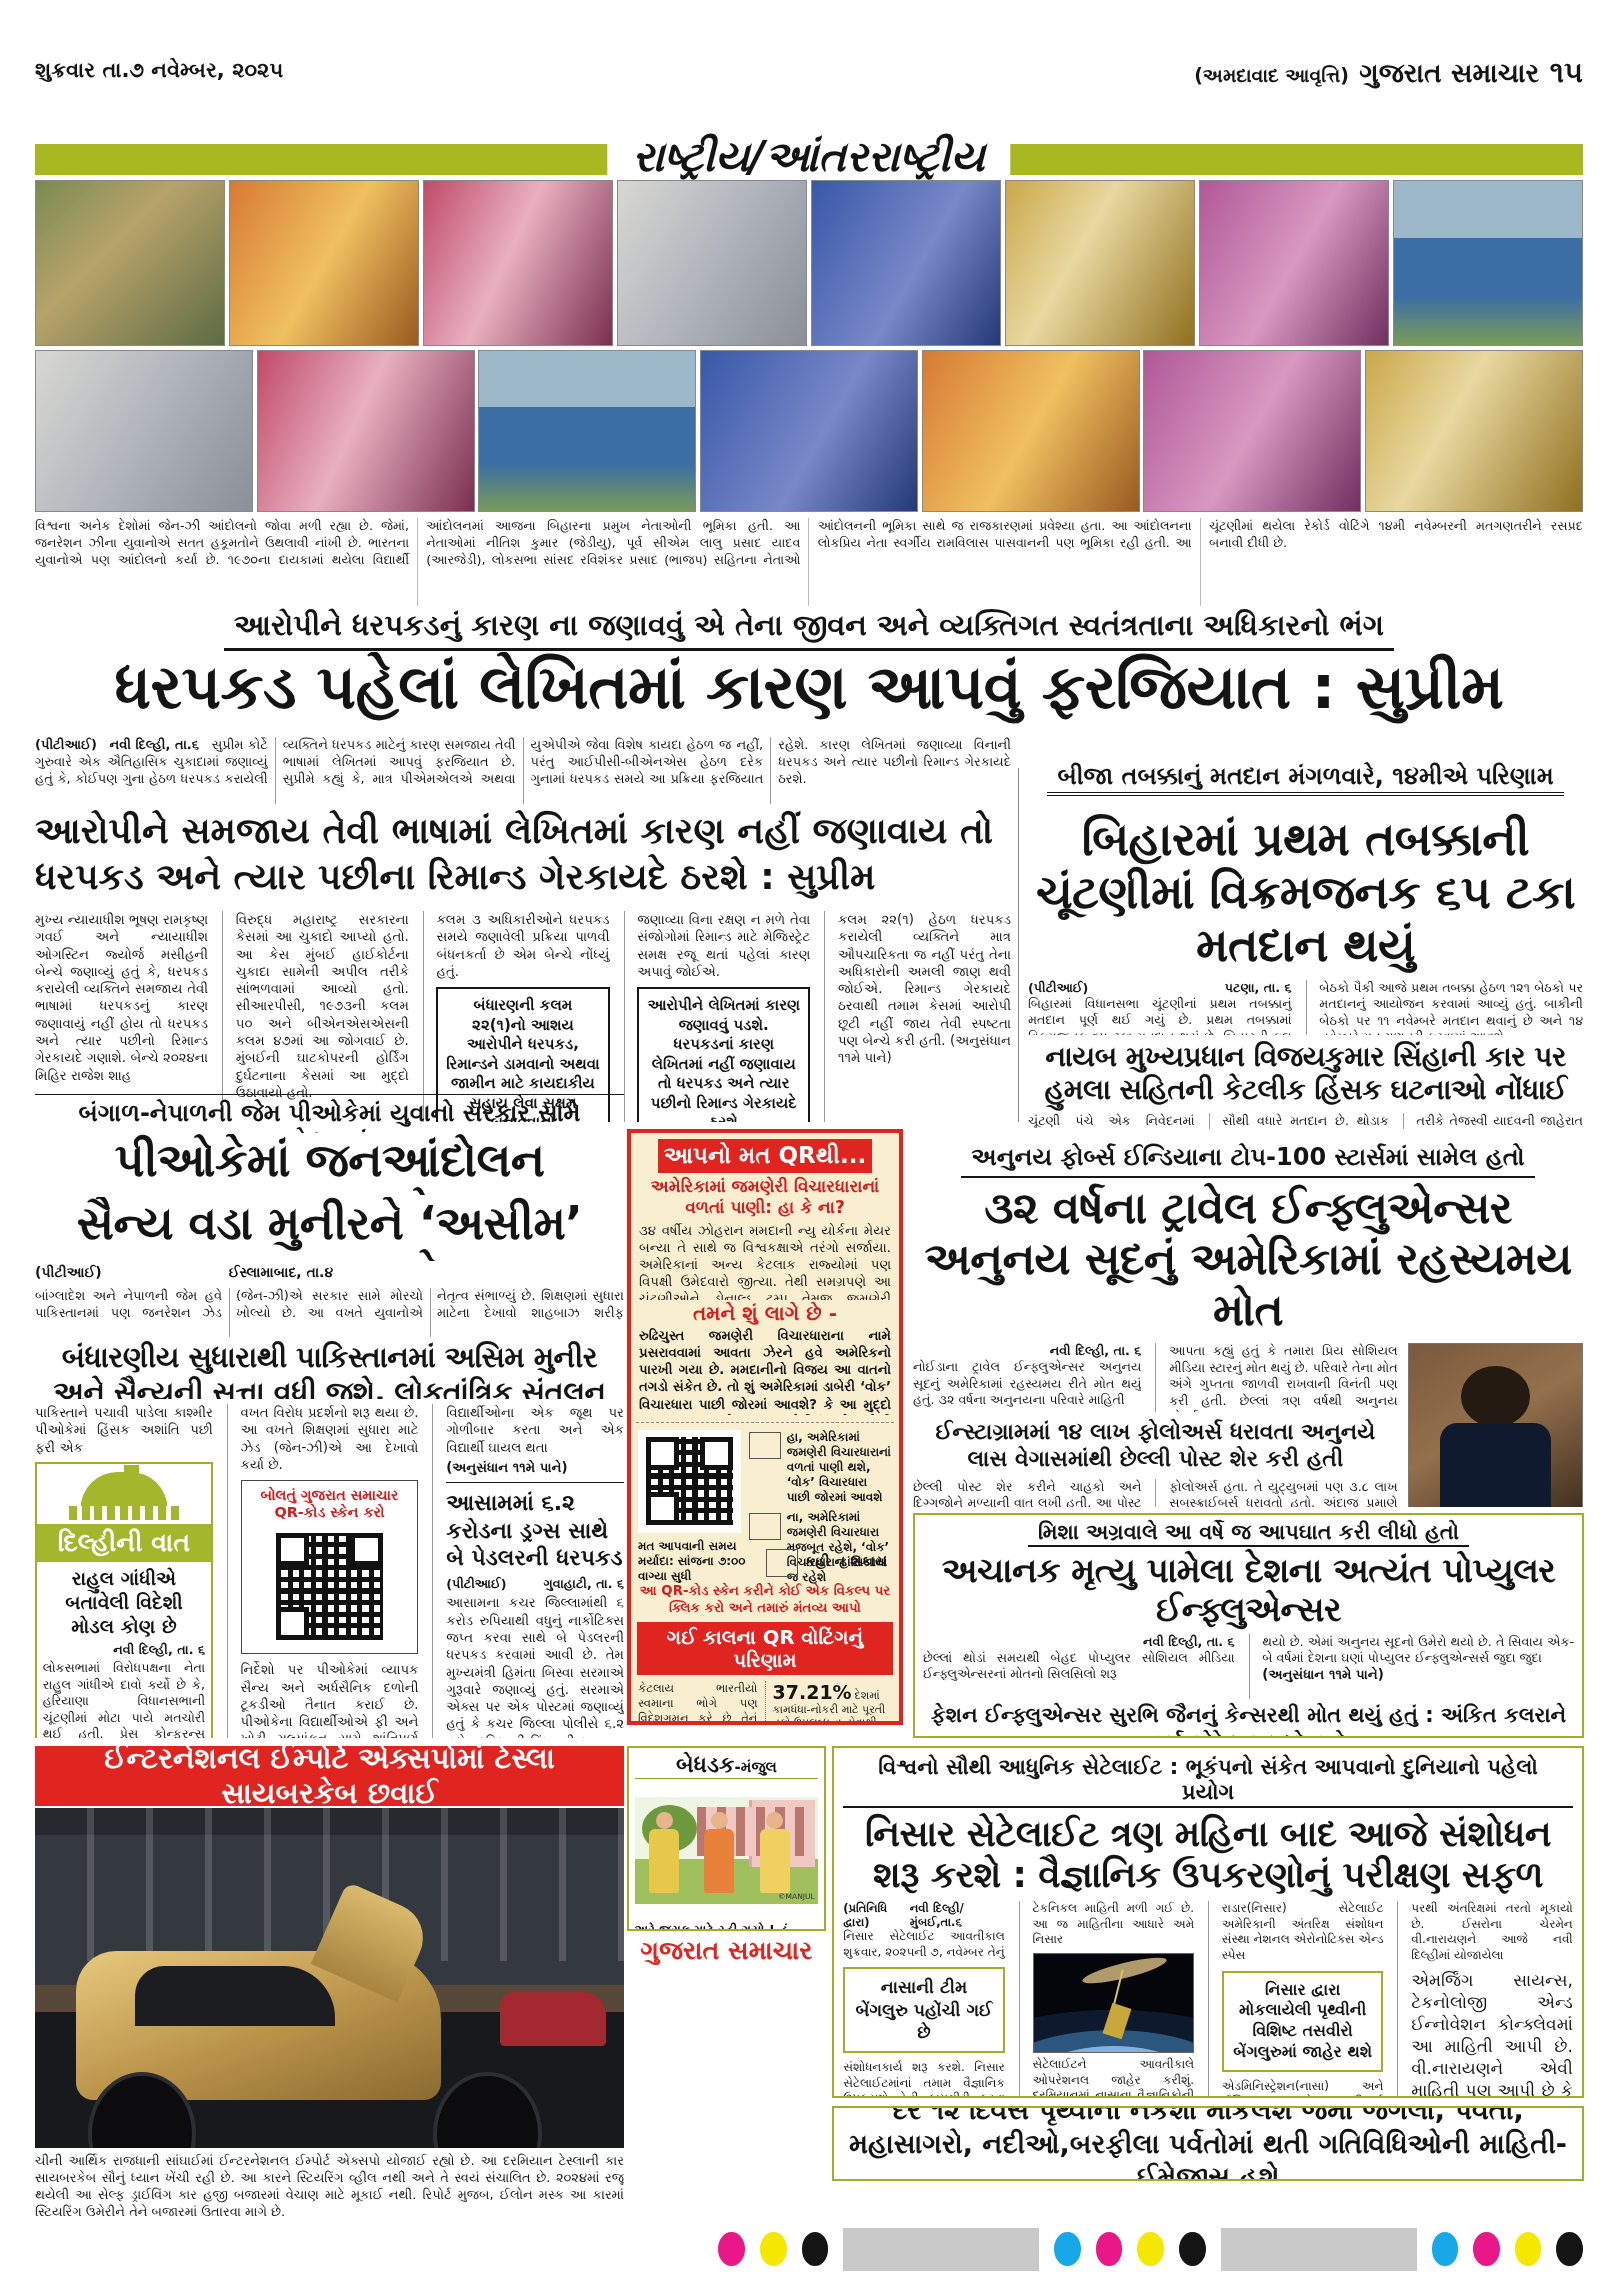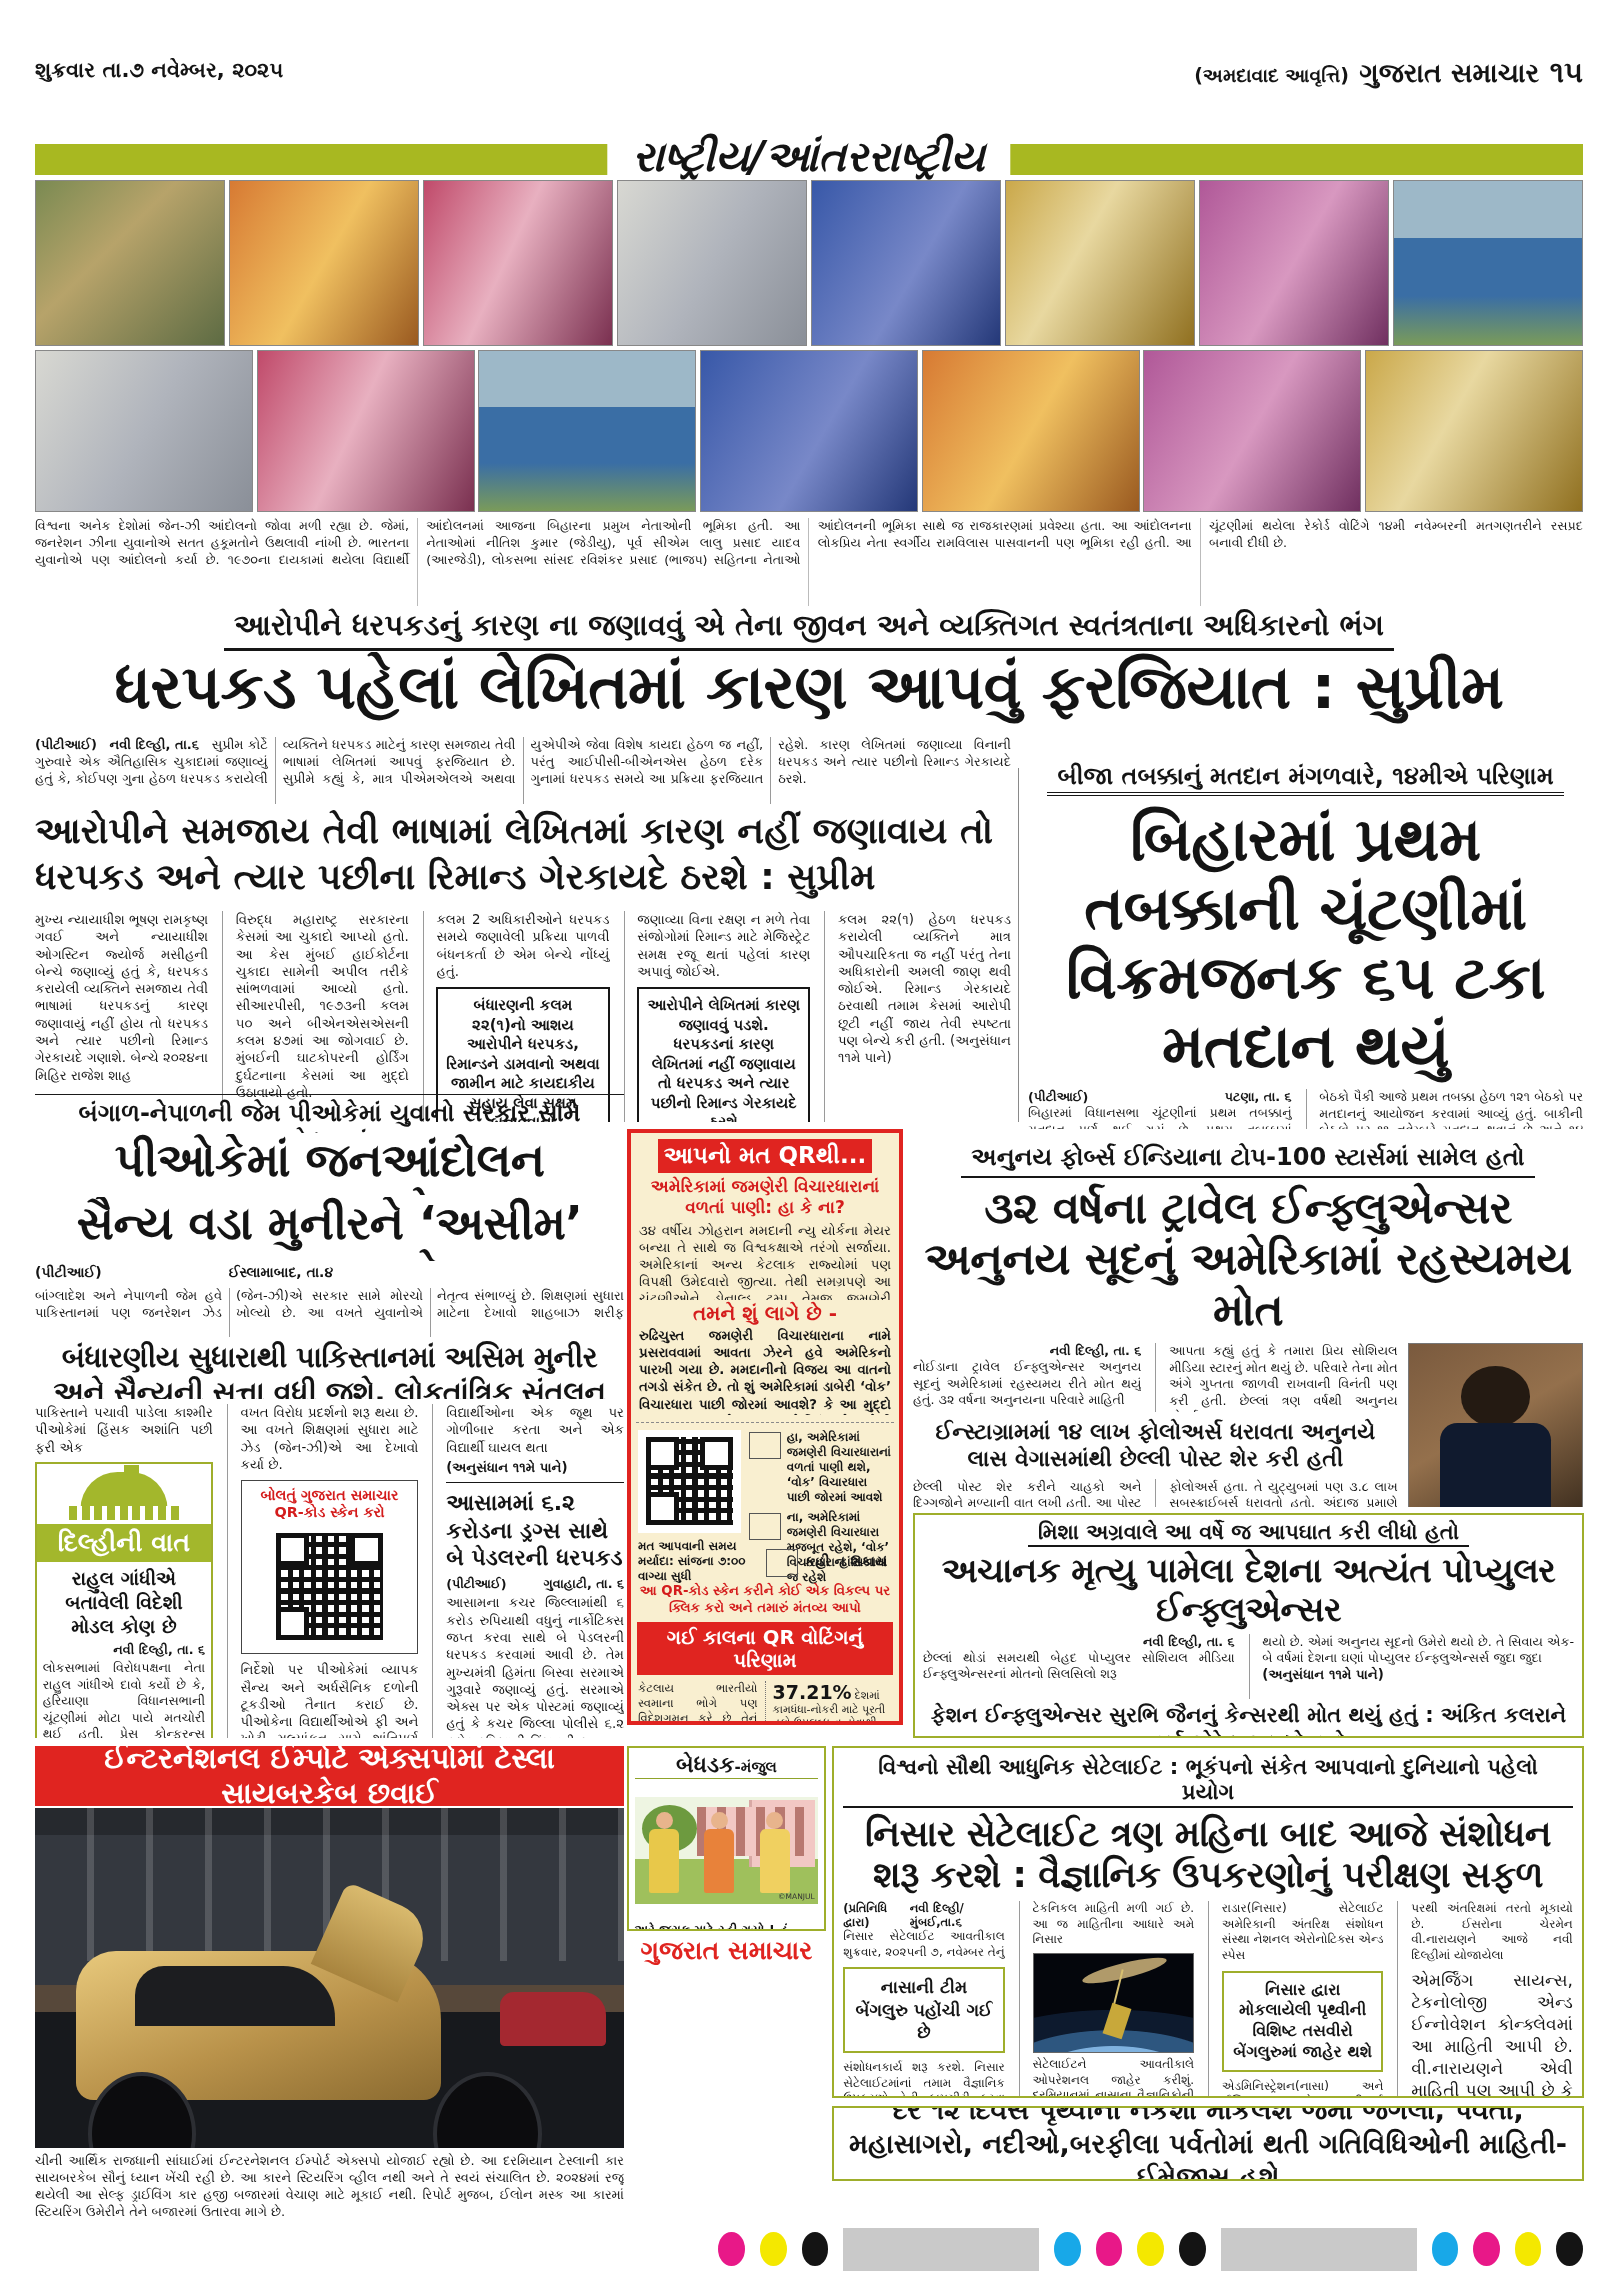--- a/index.html
+++ b/index.html
@@ -121,21 +121,21 @@
   <div class="abs b" style="left:35px;top:808px;width:976px;height:97px;font-size:36px;line-height:1.28">આરોપીને સમજાય તેવી ભાષામાં લેખિતમાં કારણ નહીં જણાવાય તો ધરપકડ અને ત્યાર પછીના રિમાન્ડ ગેરકાયદે ઠરશે : સુપ્રીમ</div>
 
   <div class="abs cols vr" style="left:35px;top:911px;width:976px;height:211px">
     <div>
         <p class="bt">મુખ્ય ન્યાયાધીશ ભૂષણ રામકૃષ્ણ ગવઈ અને ન્યાયાધીશ ઓગસ્ટિન જ્યોર્જ મસીહની બેન્ચે જણાવ્યું હતું કે, ધરપકડ કરાયેલી વ્યક્તિને સમજાય તેવી ભાષામાં ધરપકડનું કારણ જણાવાયું નહીં હોય તો ધરપકડ અને ત્યાર પછીનો રિમાન્ડ ગેરકાયદે ગણાશે. બેન્ચે ૨૦૨૪ના મિહિર રાજેશ શાહ</p>
       </div>
     <div>
         <p class="bt">વિરુદ્ધ મહારાષ્ટ્ર સરકારના કેસમાં આ ચુકાદો આપ્યો હતો. આ કેસ મુંબઈ હાઈકોર્ટના ચુકાદા સામેની અપીલ તરીકે સાંભળવામાં આવ્યો હતો. સીઆરપીસી, ૧૯૭૩ની કલમ ૫૦ અને બીએનએસએસની કલમ ૪૭માં આ જોગવાઈ છે. મુંબઈની ઘાટકોપરની હોર્ડિંગ દુર્ઘટનાના કેસમાં આ મુદ્દો ઉઠાવાયો હતો.</p>
       </div>
     <div>
-      <p class="bt">કલમ 2 અધિકારીઓને ધરપકડ સમયે જણાવેલી પ્રક્રિયા પાળવી બંધનકર્તા છે એમ બેન્ચે નોંધ્યું હતું.</p>
+      <p class="bt">કલમ ૩ અધિકારીઓને ધરપકડ સમયે જણાવેલી પ્રક્રિયા પાળવી બંધનકર્તા છે એમ બેન્ચે નોંધ્યું હતું.</p>
       <div class="inset">બંધારણની કલમ ૨૨(૧)નો આશય આરોપીને ધરપકડ, રિમાન્ડને ડામવાનો અથવા જામીન માટે કાયદાકીય સહાય લેવા સક્ષમ બનાવવાનો</div>
 
     </div>
     <div>
       <p class="bt">જણાવ્યા વિના રક્ષણ ન મળે તેવા સંજોગોમાં રિમાન્ડ માટે મેજિસ્ટ્રેટ સમક્ષ રજૂ થતાં પહેલાં કારણ અપાવું જોઈએ.</p>
       <div class="inset">આરોપીને લેખિતમાં કારણ જણાવવું પડશે. ધરપકડનાં કારણ લેખિતમાં નહીં જણાવાય તો ધરપકડ અને ત્યાર પછીનો રિમાન્ડ ગેરકાયદે ઠરશે</div>
     </div>
     <div>
         <p class="bt">કલમ ૨૨(૧) હેઠળ ધરપકડ કરાયેલી વ્યક્તિને માત્ર ઔપચારિકતા જ નહીં પરંતુ તેના અધિકારોની અમલી જાણ થવી જોઈએ. રિમાન્ડ ગેરકાયદે ઠરવાથી તમામ કેસમાં આરોપી છૂટી નહીં જાય તેવી સ્પષ્ટતા પણ બેન્ચે કરી હતી. (અનુસંધાન ૧૧મે પાને)</p>
       </div>
@@ -307,21 +307,21 @@
         <p class="bt" style="font-size:17px;margin-top:5px">એમર્જિંગ સાયન્સ, ટેકનોલોજી એન્ડ ઈન્નોવેશન કોન્ક્લેવમાં આ માહિતી આપી છે. વી.નારાયણને એવી માહિતી પણ આપી છે કે ૨,૪૦૦ કિલોના</p>
         <div class="note" style="margin-top:5.8px">(અનુસંધાન ૧૧મે પાને)</div>
       </div>
     </div>
   </div>
   <div class="abs olivebox ctr b" style="left:832px;top:2106px;width:752px;height:75px;border-width:2.9px;box-sizing:border-box;font-size:27px;line-height:1.25;padding:0 7px;display:flex;align-items:center;justify-content:center">દર ૧૨ દિવસે પૃથ્વીનો નકશો મોકલશે જેમાં જંગલો, પર્વતો, મહાસાગરો, નદીઓ,બરફીલા પર્વતોમાં થતી ગતિવિધિઓની માહિતી-ઈમેજીસ હશે</div>
 
   <div class="abs" style="left:1018px;top:768px;width:0.6px;height:354px;background:#8a8a8a"></div>
   <div class="abs" style="left:1028px;top:762px;width:555px;height:367px">
     <div class="ctr"><span class="kickline" style="font-size:24px;border-bottom:4px double #161616;padding-bottom:2.3px">બીજા તબક્કાનું મતદાન મંગળવારે, ૧૪મીએ પરિણામ</span></div>
-    <div class="hl" style="font-size:60px;margin-top:9px">બિહારમાં પ્રથમ તબક્કાની ચૂંટણીમાં વિક્રમજનક ૬૫ ટકા મતદાન થયું</div>
+    <div class="hl" style="font-size:46px;margin-top:17px">બિહારમાં પ્રથમ તબક્કાની ચૂંટણીમાં વિક્રમજનક ૬૫ ટકા મતદાન થયું</div>
     <div class="cols vr" style="margin-top:8px;height:55px">
       <div>
         <span class="b" style="font-size:12.7px">(પીટીઆઈ)</span>
         <span class="b" style="font-size:12.7px;float:right">પટણા, તા. ૬</span>
         <p class="bt" style="font-size:12.7px">બિહારમાં વિધાનસભા ચૂંટણીનાં પ્રથમ તબક્કાનું મતદાન પૂર્ણ થઈ ગયું છે. પ્રથમ તબક્કામાં વિક્રમજનક ૬૫ ટકા મતદાન થયું છે. બિહારની કુલ ૨૪૩ વિધાનસભા</p>
       </div>
       <div>
           <p class="bt" style="font-size:12.7px">બેઠકો પૈકી આજે પ્રથમ તબક્કા હેઠળ ૧૨૧ બેઠકો પર મતદાનનું આયોજન કરવામાં આવ્યું હતું. બાકીની બેઠકો પર ૧૧ નવેમ્બરે મતદાન થવાનું છે અને ૧૪ નવેમ્બરે મત ગણતરી કરવામાં આવશે.</p>
         </div>
     </div>

